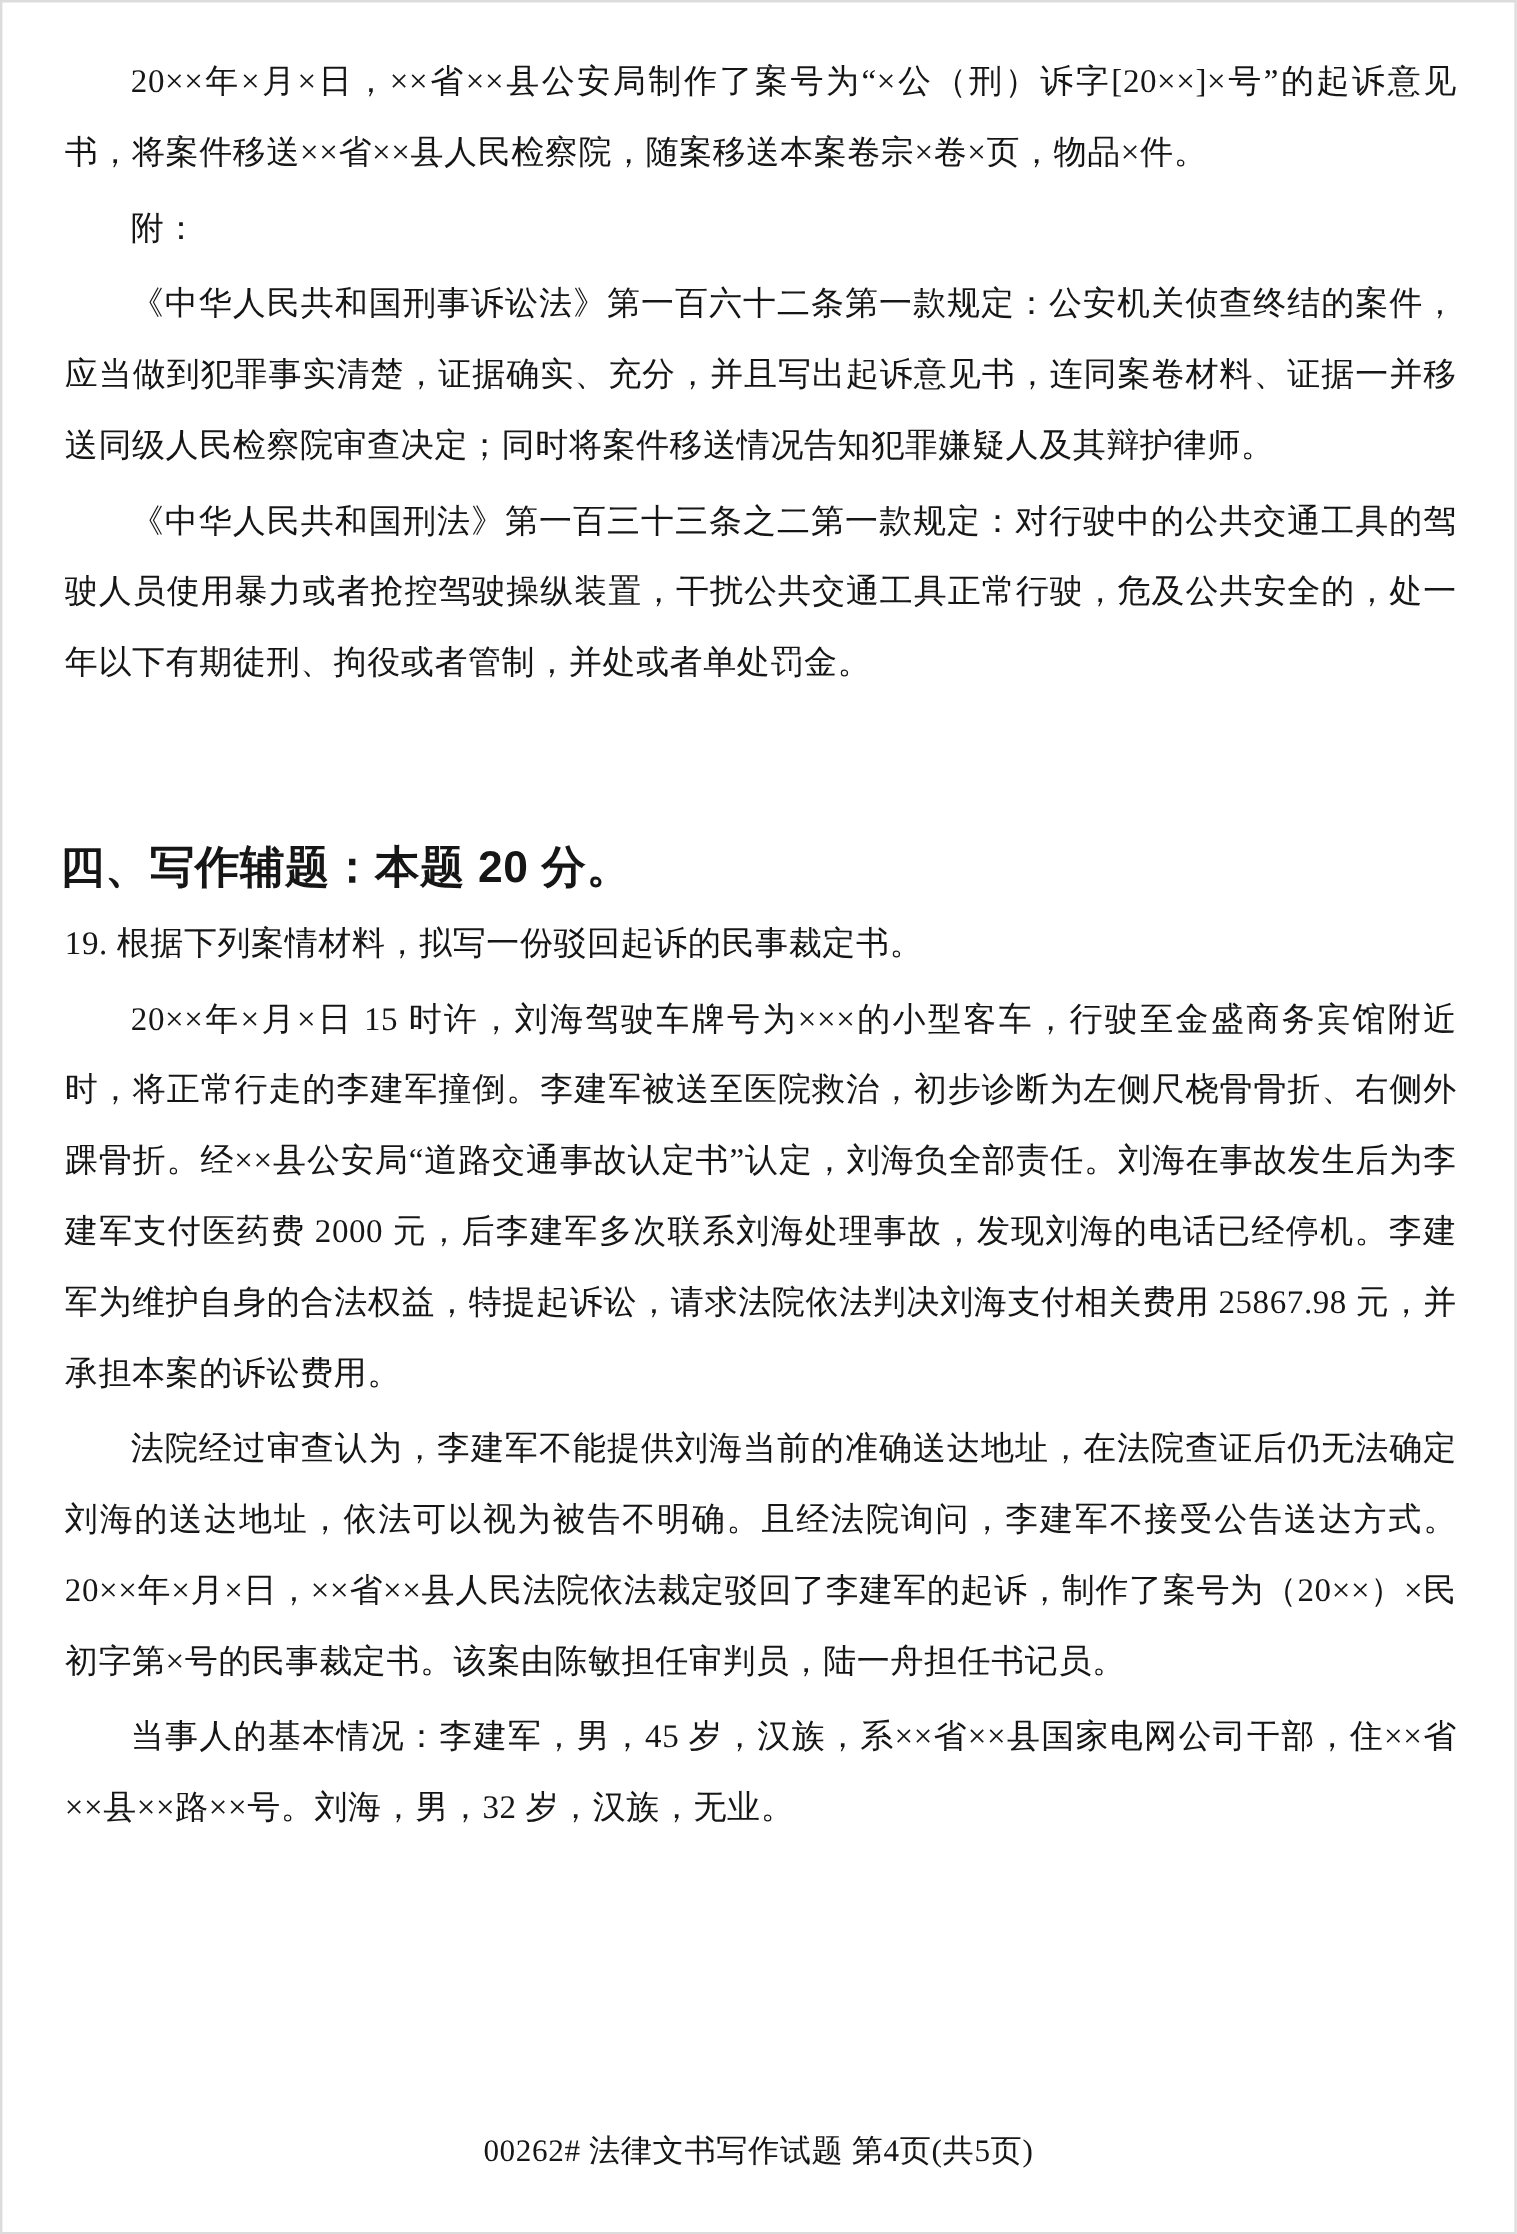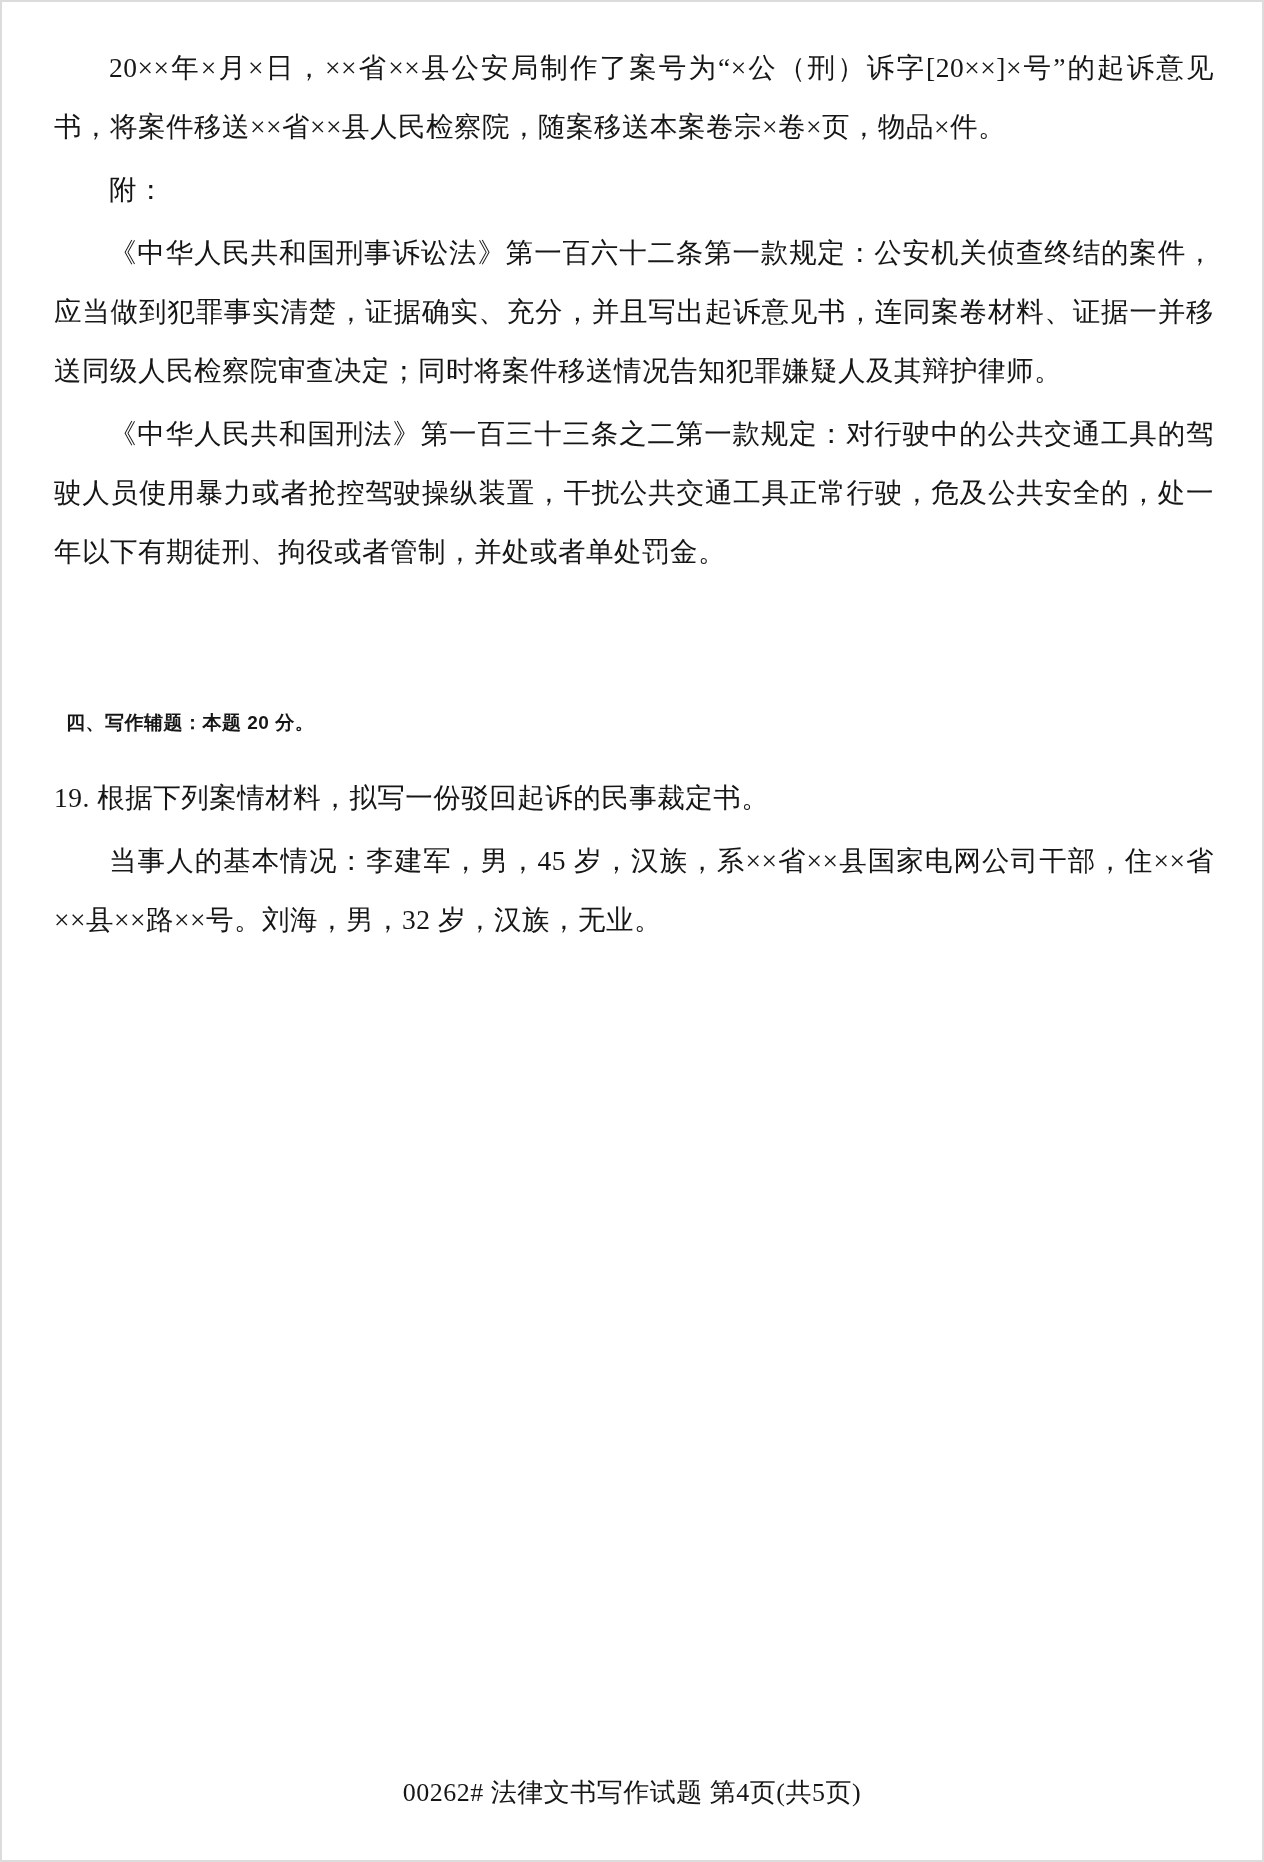--- a/index.html
+++ b/index.html
@@ -30,25 +30,25 @@
     letter-spacing: 0.5px;
   }
   p.para {
     margin: 4px;
     text-indent: 2em;
   }
   p.para.no-indent {
     text-indent: 0;
   }
   .section-heading {
-    margin: 16px;
+    margin: 0;
     margin-top: 112px;
     font-weight: bold;
     text-indent: 0;
-    font-size: 19px;
+    font-size: 37px;
     line-height: 59px;
     font-family: "Liberation Sans", "DejaVu Sans", sans-serif;
     letter-spacing: 0.5px;
   }
   .question-item {
     margin: 0;
     text-indent: 0;
   }
   .page-footer {
     position: absolute;
@@ -71,19 +71,21 @@
   <p class="para">附：</p>
 
   <p class="para">《中华人民共和国刑事诉讼法》第一百六十二条第一款规定：公安机关侦查终结的案件，应当做到犯罪事实清楚，证据确实、充分，并且写出起诉意见书，连同案卷材料、证据一并移送同级人民检察院审查决定；同时将案件移送情况告知犯罪嫌疑人及其辩护律师。</p>
 
   <p class="para">《中华人民共和国刑法》第一百三十三条之二第一款规定：对行驶中的公共交通工具的驾驶人员使用暴力或者抢控驾驶操纵装置，干扰公共交通工具正常行驶，危及公共安全的，处一年以下有期徒刑、拘役或者管制，并处或者单处罚金。</p>
 
   <p class="section-heading">四、写作辅题：本题 20 分。</p>
 
   <p class="para no-indent question-item">19. 根据下列案情材料，拟写一份驳回起诉的民事裁定书。</p>
 
+  <p class="para">20××年×月×日 15 时许，刘海驾驶车牌号为×××的小型客车，行驶至金盛商务宾馆附近时，将正常行走的李建军撞倒。李建军被送至医院救治，初步诊断为左侧尺桡骨骨折、右侧外踝骨折。经××县公安局“道路交通事故认定书”认定，刘海负全部责任。刘海在事故发生后为李建军支付医药费 2000 元，后李建军多次联系刘海处理事故，发现刘海的电话已经停机。李建军为维护自身的合法权益，特提起诉讼，请求法院依法判决刘海支付相关费用 25867.98 元，并承担本案的诉讼费用。</p>
 
+  <p class="para">法院经过审查认为，李建军不能提供刘海当前的准确送达地址，在法院查证后仍无法确定刘海的送达地址，依法可以视为被告不明确。且经法院询问，李建军不接受公告送达方式。20××年×月×日，××省××县人民法院依法裁定驳回了李建军的起诉，制作了案号为（20××）×民初字第×号的民事裁定书。该案由陈敏担任审判员，陆一舟担任书记员。</p>
 
   <p class="para">当事人的基本情况：李建军，男，45 岁，汉族，系××省××县国家电网公司干部，住××省××县××路××号。刘海，男，32 岁，汉族，无业。</p>
 
 </div>
 
 <div class="page-footer">00262# 法律文书写作试题 第4页(共5页)</div>
 
 </body></html>

